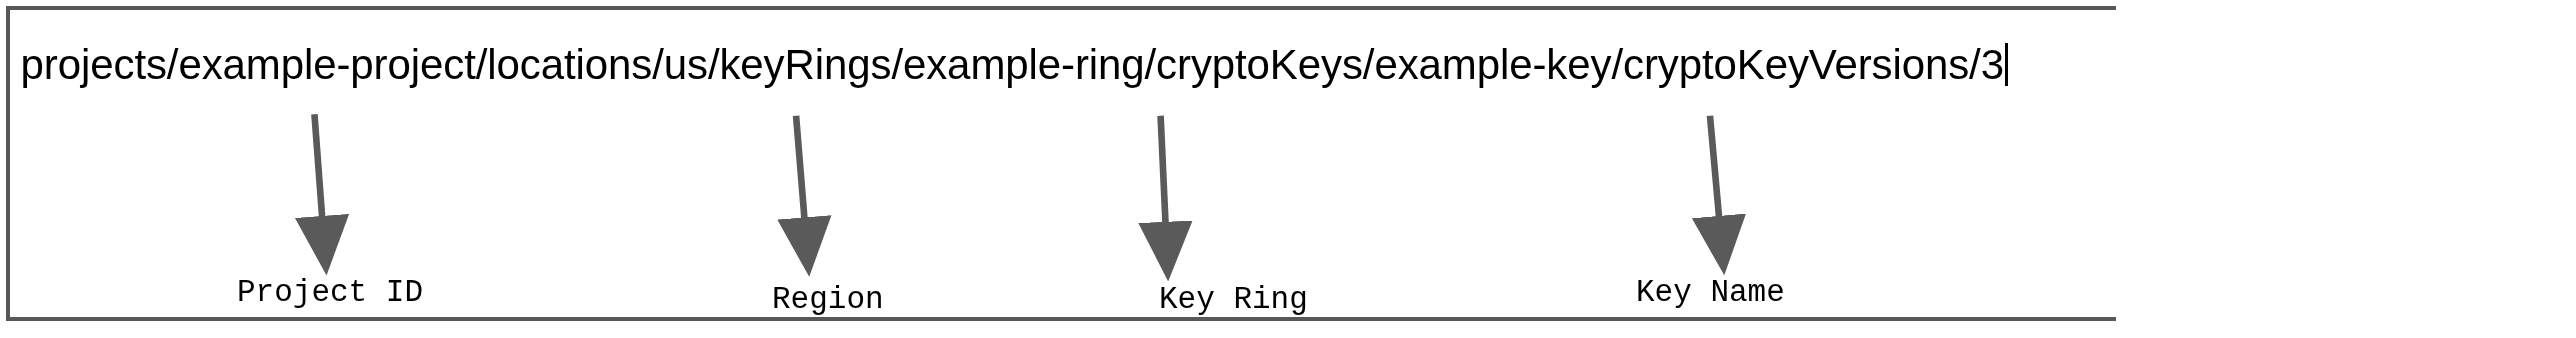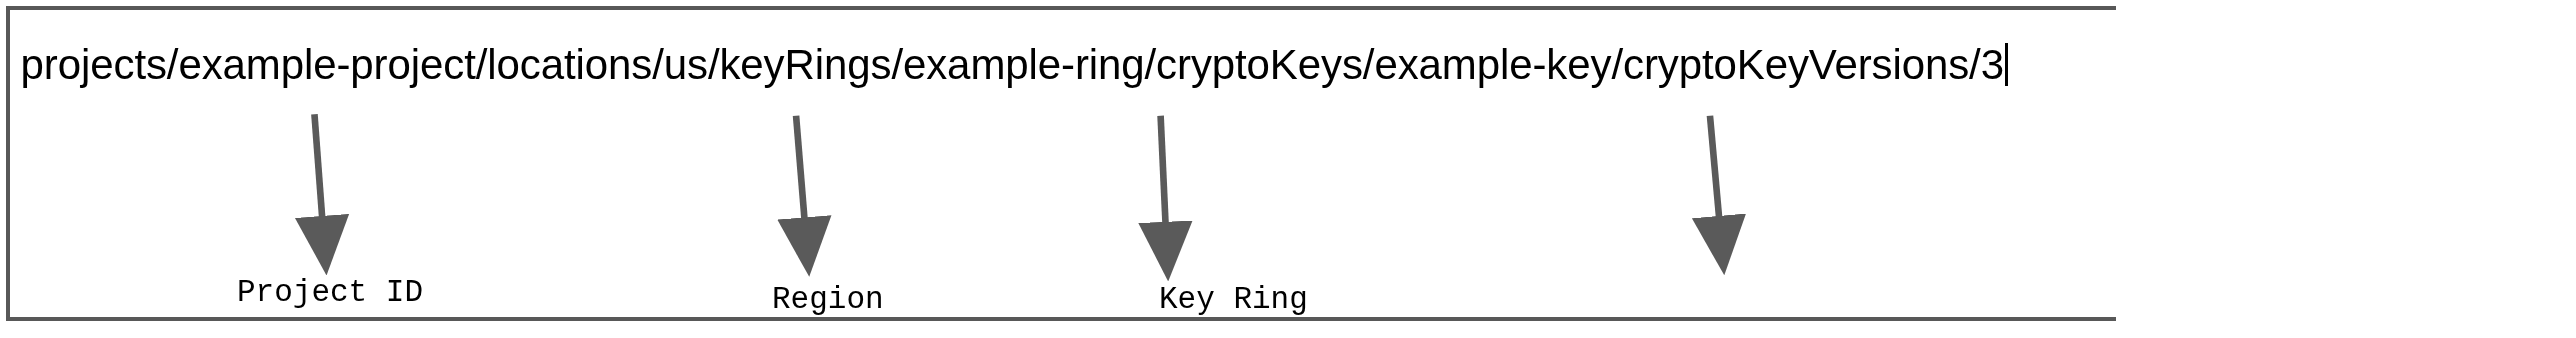--- a/index.html
+++ b/index.html
@@ -109,15 +109,16 @@
       <line x1="2322" y1="157" x2="2335" y2="302" stroke="#5a5a5a" stroke-width="9" marker-end="url(#arrowhead)"></line>
     </g>
   </svg>
 
   <div class="callout-label" style="left:237px; top:277px;">Project ID</div>
 
   <div class="callout-label" style="left:745px; top:284px;margin-left:27px;">Region</div>
 
   <div class="callout-label" style="left:1111px; top:284px;margin-left:48px;">Key Ring</div>
 
+  <div class="callout-label" style="left:1636px; top:277px;">Key Name</div>
 
 </div>
 
 
 </body></html>

